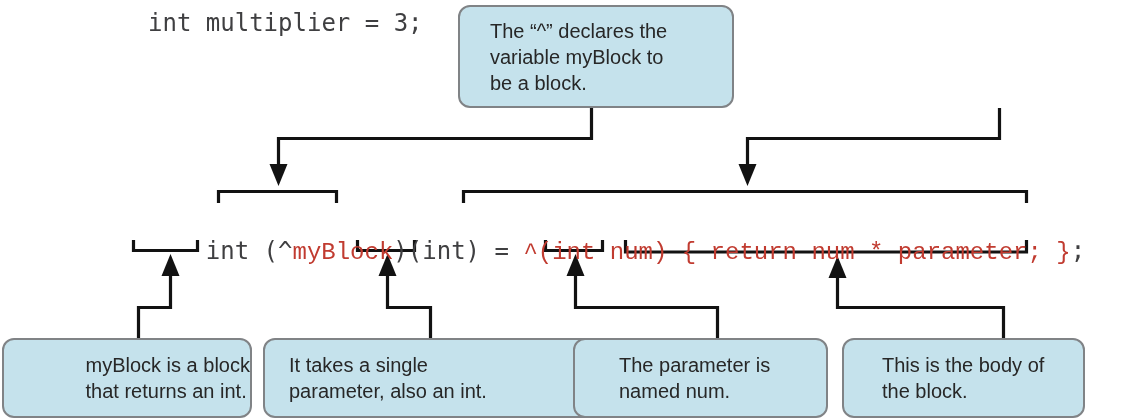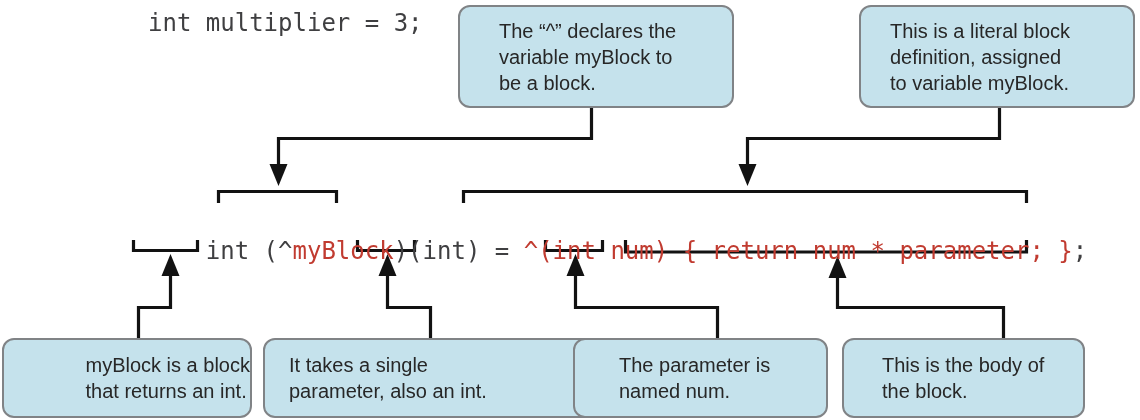--- a/index.html
+++ b/index.html
@@ -9,57 +9,52 @@
   }
   .code {
     font-family:"DejaVu Sans Mono", monospace;
     font-size:24px; line-height:30px;
     color:var(--code_dark, #3f3f41);
     white-space:pre;
   }
   .top-code { position:absolute; left:148px; top:8px; }
   .main-code { position:absolute; left:148px; top:206px; }
   .main-code span { white-space:pre; }
-  .red { color:var(--code_red, #c13b30); }
+  .red { color:var(--code_red, #c13b30);font-family:Liberation Mono, monospace; }
   .callout {
     position:absolute; box-sizing:border-box;
     background:var(--box_fill, #c5e2ec);
     border:2px solid var(--box_border, #808386);
     border-radius:12px;
     display:flex; align-items:center;
     color:var(--text_dark, #272727);
     font-size:20px; line-height:26px;
   }
   .callout .txt { white-space:pre-line; }
-  .c-declares { left:458px; top:5px;  width:276px; height:103px; padding-left:39px; }
+  .c-declares { left:458px; top:5px;  width:276px; height:103px; padding-left:30px; }
   .c-literal  { left:859px; top:5px;  width:276px; height:103px; padding-left:29px; }
   .c-returns  { left:2px;   top:338px; width:250px; height:80px; padding-left:36px;justify-content:flex-end; }
   .c-param    { left:263px; top:338px; width:360px; height:80px; padding-left:24px; }
   .c-named    { left:573px; top:338px; width:255px; height:80px; padding-left:44px; }
   .c-body     { left:842px; top:338px; width:243px; height:80px; padding-left:38px; }
   .overlay { position:absolute; left:0; top:0; width:1140px; height:420px; pointer-events:none; }
   .overlay path { stroke:var(--line_color, #121212); stroke-width:3.2; fill:none; }
   .overlay polygon { fill:var(--line_color, #121212); stroke:none; }
 </style>
 </head>
 <body>
 
 <div class="canvas">
 
   <div class="code top-code">int multiplier = 3;</div>
 
   <div class="callout c-declares">
     <div class="txt">The “^” declares the
 variable myBlock to
 be a block.</div>
-  </div>
-  <div class="callout c-literal">
-    <div class="txt">This is a literal block
-definition, assigned
-to variable myBlock.</div>
   </div>
 
   <svg class="overlay" viewBox="0 0 1140 420" xmlns="http://www.w3.org/2000/svg">
 
     <path d="M591.5,108 V138.5 H278.5 V165"></path>
     <polygon points="269.5,164 287.5,164 278.5,186"></polygon>
     <path d="M999.5,108 V138.5 H747.5 V165"></path>
     <polygon points="738.5,164 756.5,164 747.5,186"></polygon>
 
     <path d="M218.5,203 V191.5 H336.5 V203"></path>

